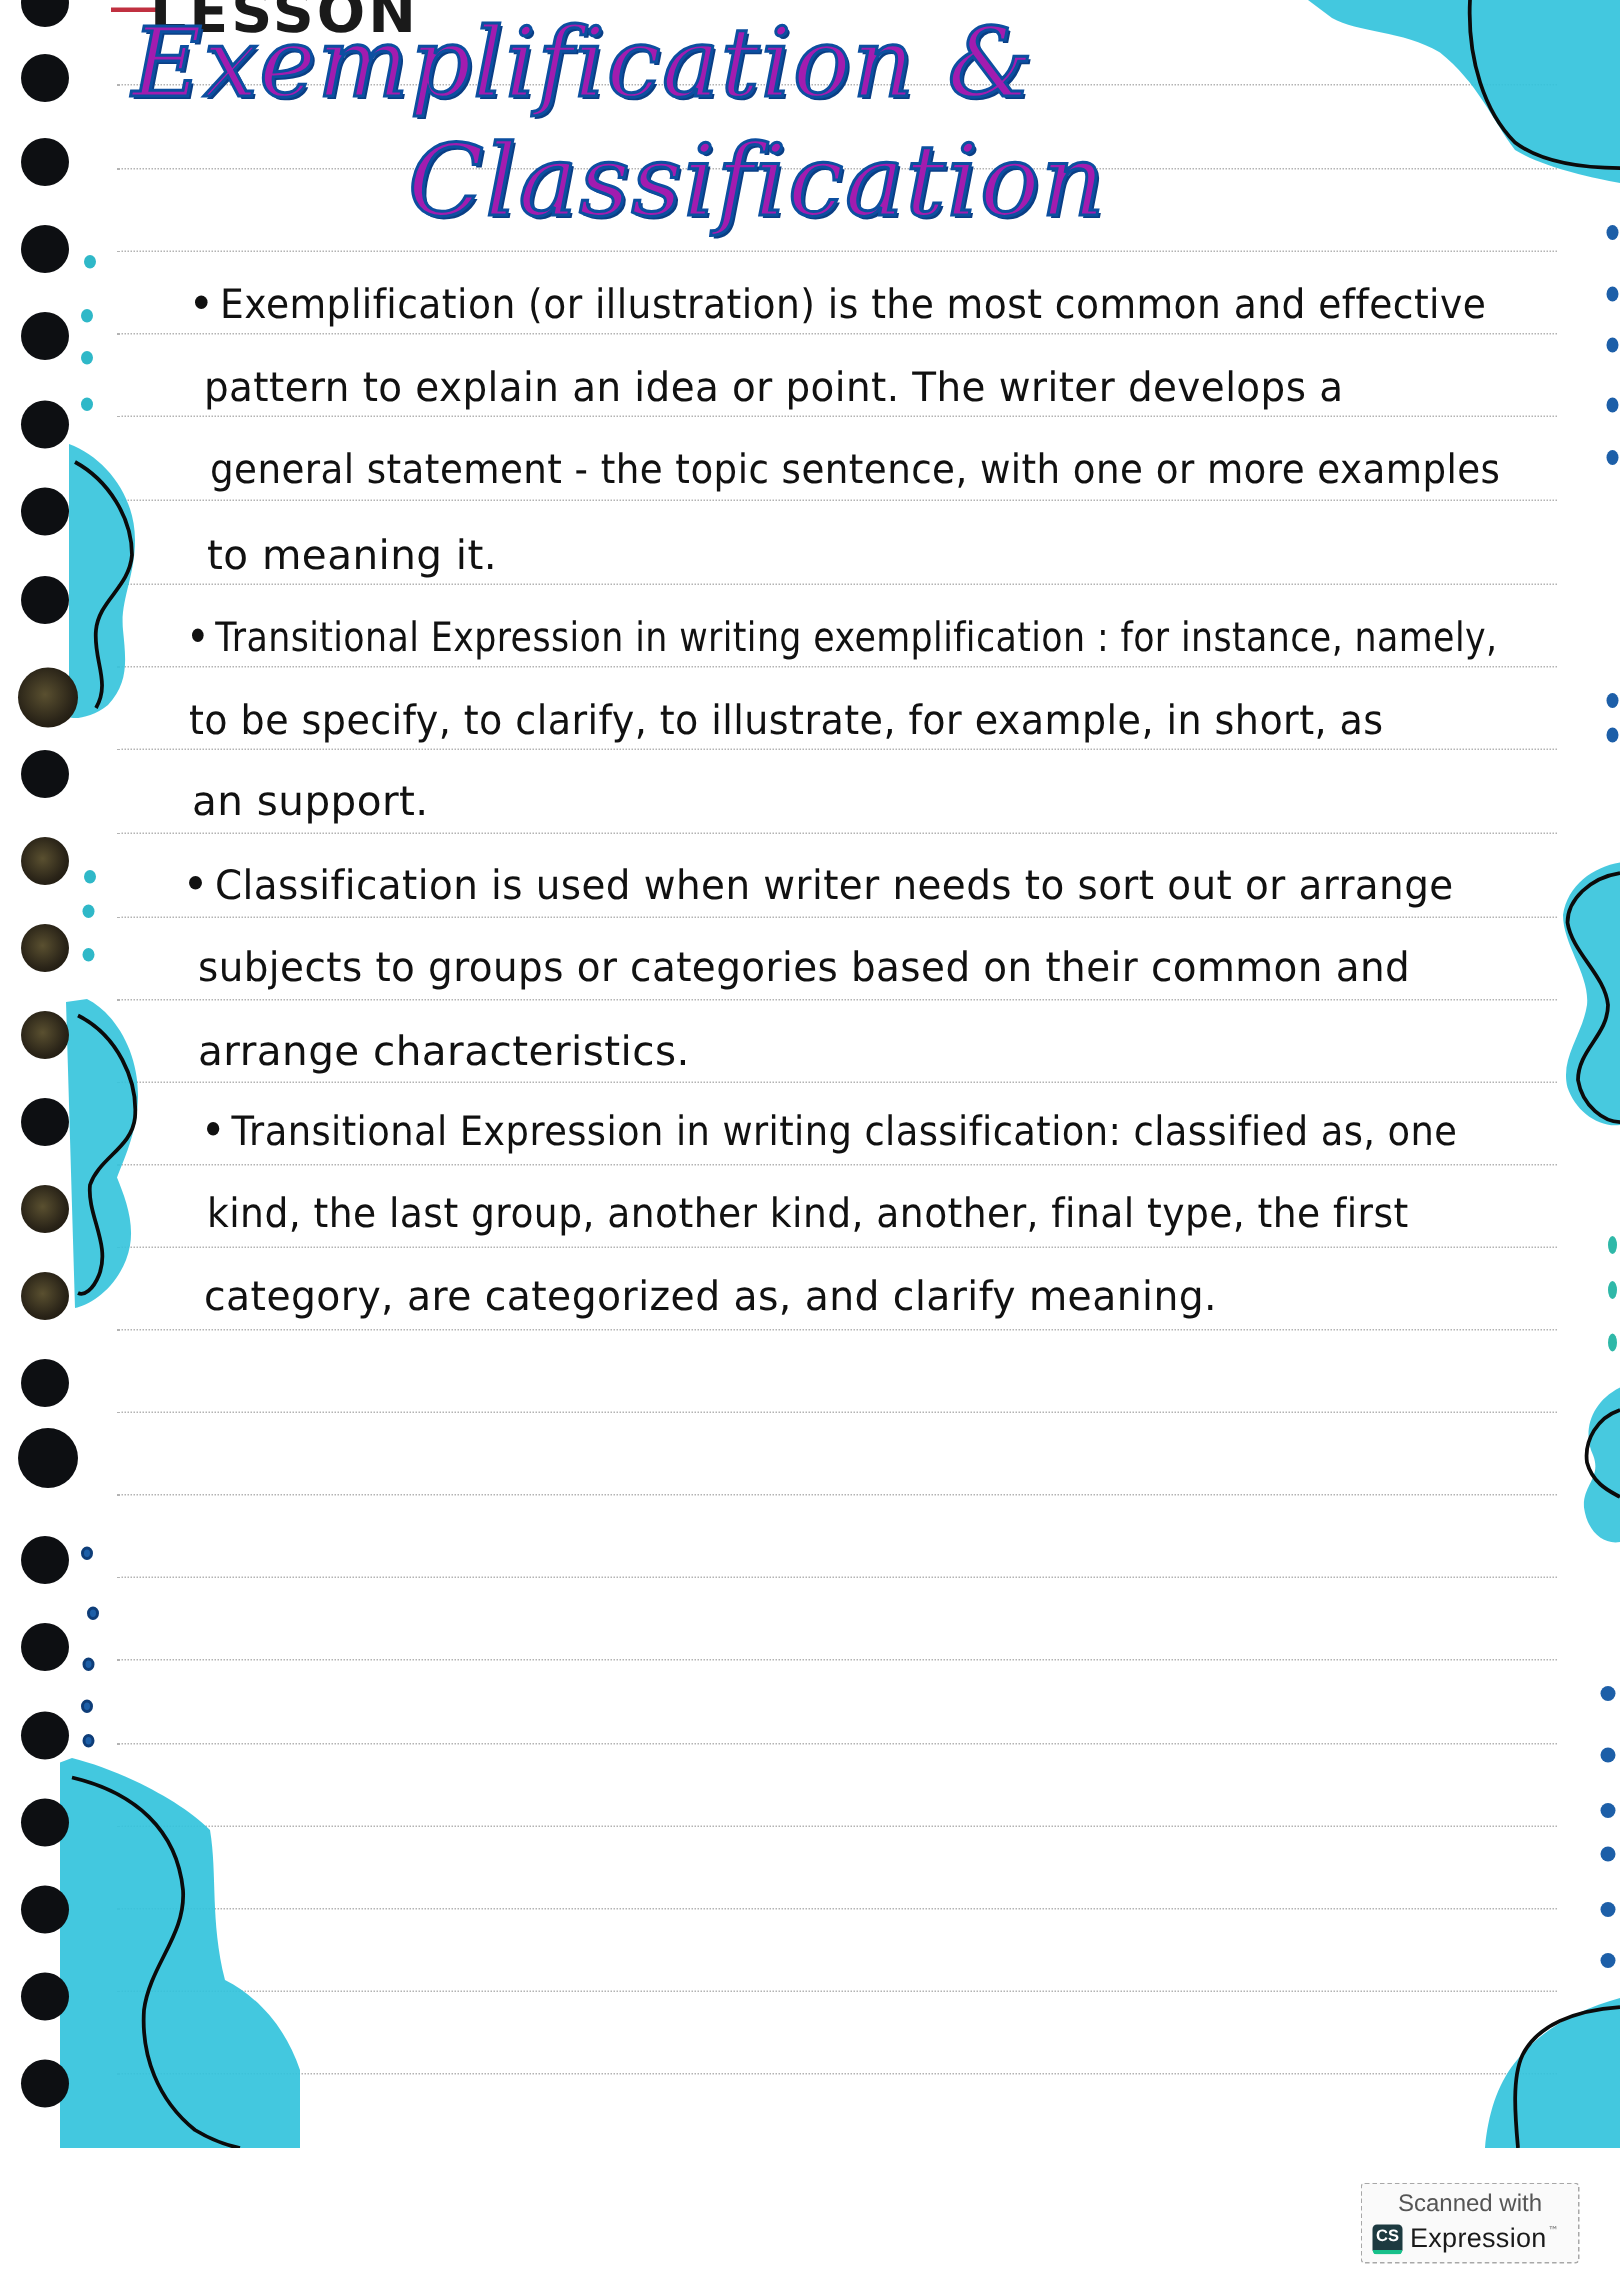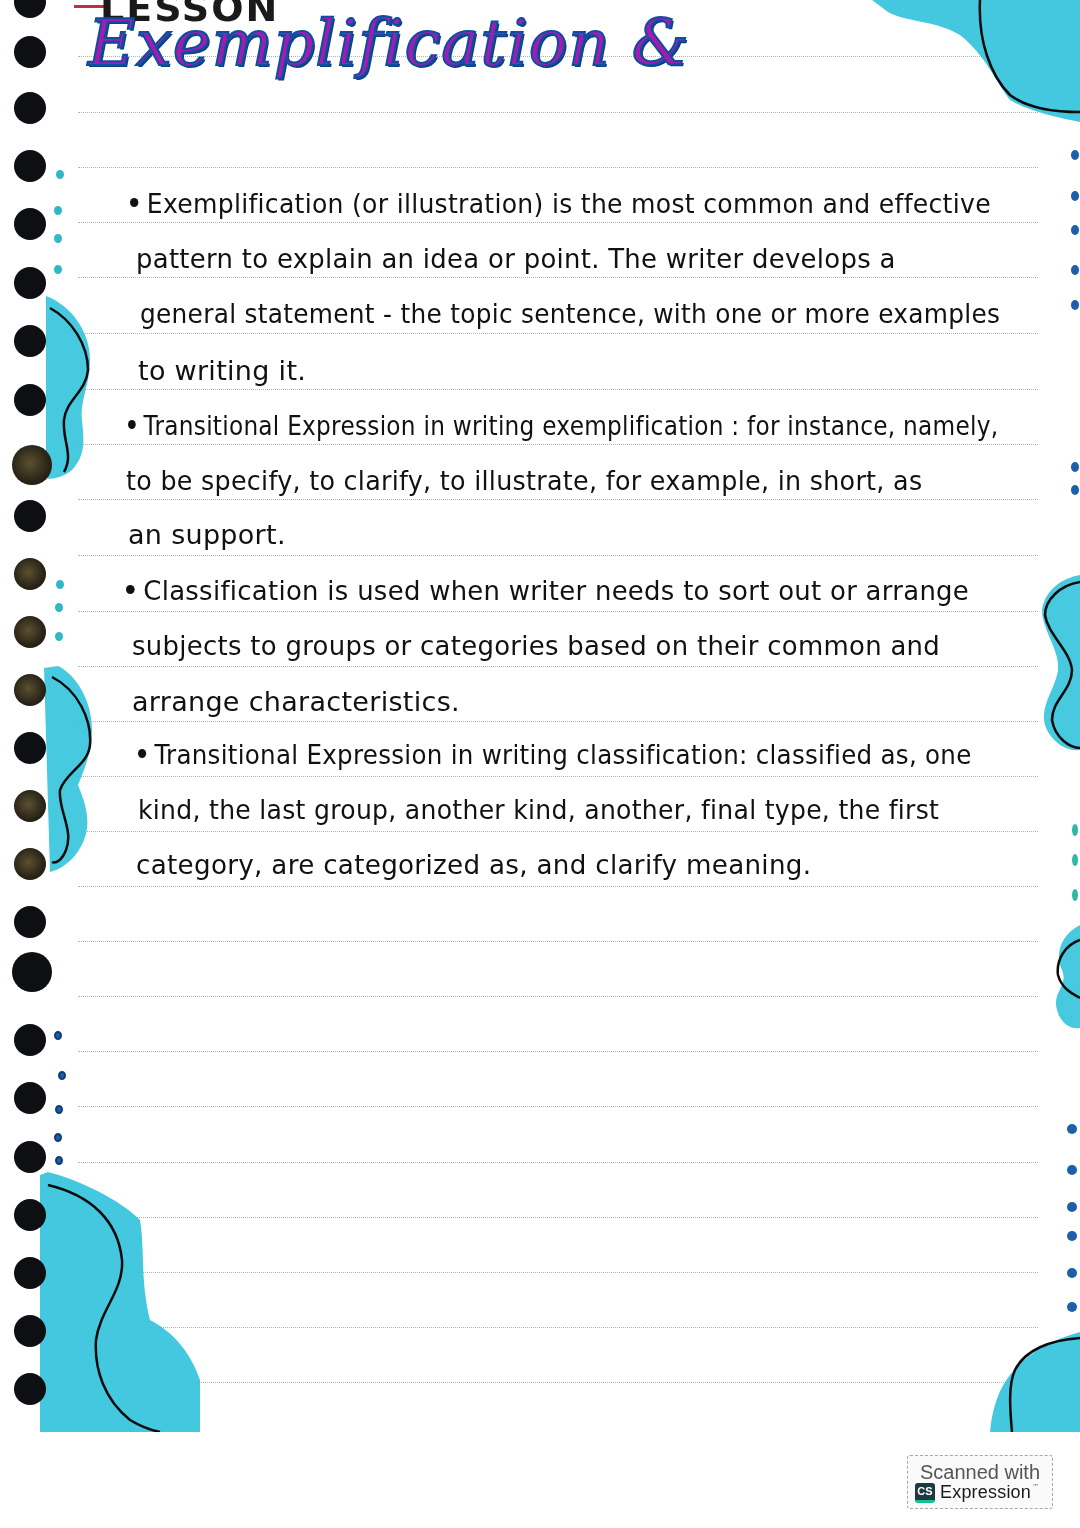--- a/index.html
+++ b/index.html
@@ -27,21 +27,21 @@
   .title { position: absolute; font-family: "DejaVu Serif", serif; font-style: italic; font-weight: normal; color: #a21caf;
            -webkit-text-stroke: 2px #0c4fa0; text-shadow: 2px 2px 0 #0a3e85; letter-spacing: 1px; }
   .title.l1 { left: 88px; top: 6px; font-size: 64px; }
   .title.l2 { left: 272px; top: 82px; font-size: 66px; }
 
   .content { position: absolute; left: 0; top: 0; width: 1080px; }
   .line { position: absolute; font-family: "DejaVu Sans", sans-serif; font-size: 27px; color: #111111; white-space: nowrap; letter-spacing: 0.3px; transform-origin: left center; }
   .bullet { display: inline-block; width: 9px; height: 9px; border-radius: 50%; background: #111; margin-right: 9px; vertical-align: middle; position: relative; top: -3px; }
 
   .badge { position: absolute; left: 907px; top: 1455px; width: 146px; height: 54px; border: 1.5px dashed #a8a8a8; border-radius: 3px; background: #fafafa; }
-  .badge-top { position: absolute; left: 0; width: 100%; top: 5px; text-align: center; font-family: "Liberation Sans", sans-serif; font-size: 20px; color: #555; }
+  .badge-top { position: absolute; left: 0; width: 100%; top: 5px; text-align: center; font-family: "Liberation Sans", sans-serif; font-size: 16px; color: #555; }
   .badge-row { position: absolute; left: 7px; top: 26px; display: flex; align-items: center; }
   .cs-icon { width: 20px; height: 20px; background: #1d3a40; border-radius: 3px; border-bottom: 3px solid #18c08a; color: #fff; font-family: "Liberation Sans", sans-serif; font-weight: bold; font-size: 11px; display: flex; align-items: center; justify-content: center; }
   .cs-name { margin-left: 5px; font-family: "Liberation Sans", sans-serif; font-size: 18px; color: #1a1a1a; letter-spacing: 0.2px; }
   .tm { font-size: 7px; color: #666; position: relative; top: -6px; margin-left: 1px; }
 </style>
 </head>
 <body>
 
 <div class="page">
 
@@ -155,28 +155,29 @@
     <div class="dot blue" style="left:54px;top:1031px"></div>
     <div class="dot blue" style="left:58px;top:1071px"></div>
     <div class="dot blue" style="left:55px;top:1105px"></div>
     <div class="dot blue" style="left:54px;top:1133px"></div>
     <div class="dot blue" style="left:55px;top:1156px"></div>
   </div>
 
   <div class="lesson-bar"></div>
   <div class="lesson">LESSON</div>
   <div class="title l1">Exemplification &amp;</div>
+  <div class="title l2">Classification</div>
 
   <div class="content">
 
     <div>
       <div class="line" style="left:130px;top:188px;transform:scaleX(0.93)"><span class="bullet"></span><span>Exemplification (or illustration) is the most common and effective</span></div>
       <div class="line" style="left:136px;top:243px;transform:scaleX(0.96)">pattern to explain an idea or point. The writer develops a</div>
       <div class="line" style="left:140px;top:298px;transform:scaleX(0.92)">general statement - the topic sentence, with one or more examples</div>
-      <div class="line" style="left:138px;top:355px">to writing it.</div>
+      <div class="line" style="left:138px;top:355px">to meaning it.</div>
     </div>
 
     <div>
       <div class="line" style="left:128px;top:410px;transform:scaleX(0.86)"><span class="bullet"></span><span>Transitional Expression in writing exemplification : for instance, namely,</span></div>
       <div class="line" style="left:126px;top:465px;transform:scaleX(0.94)">to be specify, to clarify, to illustrate, for example, in short, as</div>
       <div class="line" style="left:128px;top:519px">an support.</div>
     </div>
 
     <div>
       <div class="line" style="left:126px;top:575px;transform:scaleX(0.96)"><span class="bullet"></span><span>Classification is used when writer needs to sort out or arrange</span></div>

